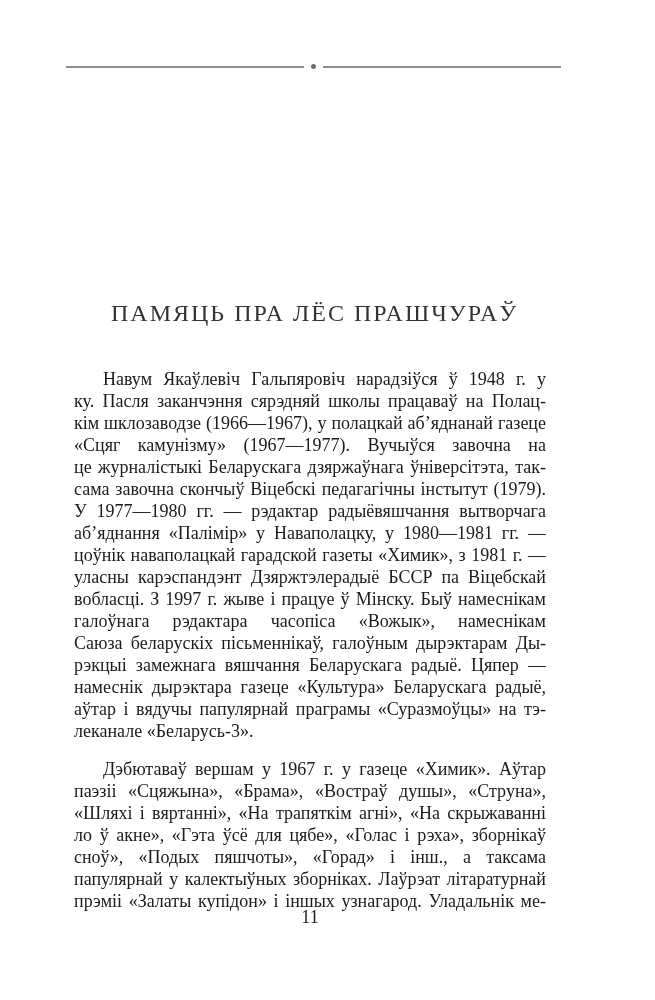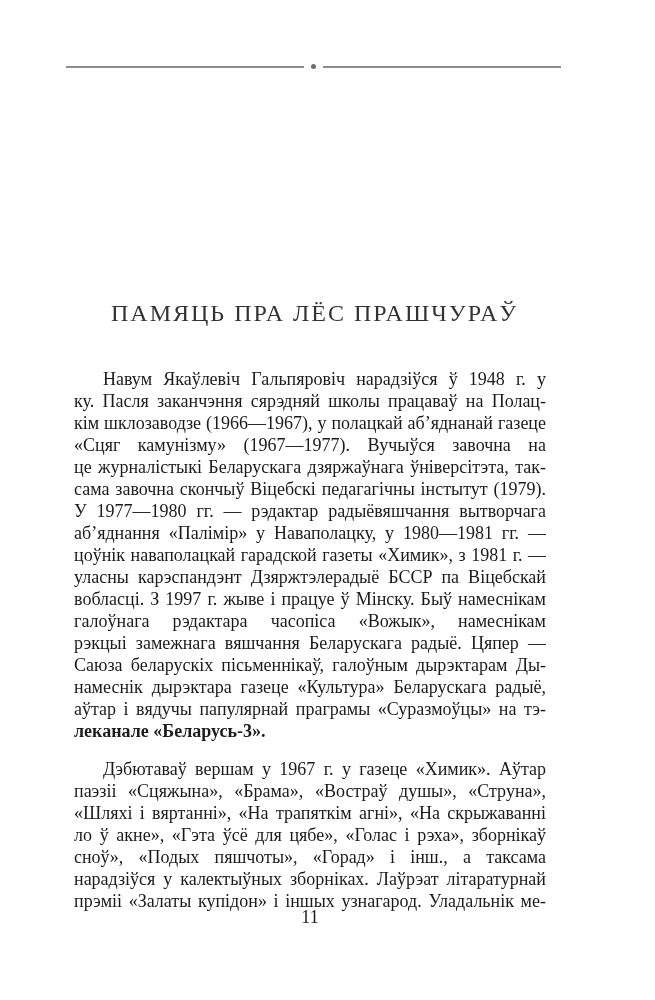--- a/index.html
+++ b/index.html
@@ -40,21 +40,21 @@
     color: #1b1b1b;
   }
   .para { margin: 16px; }
   .line {
     height: 22px; overflow: hidden;
     text-align: justify;
     text-align-last: justify;
     -moz-text-align-last: justify;
   }
   .line.indent { text-indent: 29px; }
-  .line.para-last { text-align-last: left; font-weight: bold; -moz-text-align-last: left; }
+  .line.para-last { text-align-last: left; -moz-text-align-last: left; }
   .folio {
     position: absolute;
     top: 906px; left: 58px; width: 504px;
     text-align: center;
     font-size: 18px; line-height: 22px;
     color: #1b1b1b;
   }
 </style>
 </head>
 <body>
@@ -77,34 +77,34 @@
       <div class="line">кім шклозаводзе (1966—1967), у полацкай аб’яднанай газеце</div>
       <div class="line">«Сцяг камунізму» (1967—1977). Вучыўся завочна на факультэ-</div>
       <div class="line">це журналістыкі Беларускага дзяржаўнага ўніверсітэта, так-</div>
       <div class="line">сама завочна скончыў Віцебскі педагагічны інстытут (1979).</div>
       <div class="line">У 1977—1980 гг. — рэдактар радыёвяшчання вытворчага</div>
       <div class="line">аб’яднання «Палімір» у Наваполацку, у 1980—1981 гг. — супра-</div>
       <div class="line">цоўнік наваполацкай гарадской газеты «Химик», з 1981 г. —</div>
       <div class="line">уласны карэспандэнт Дзяржтэлерадыё БССР па Віцебскай</div>
       <div class="line">вобласці. З 1997 г. жыве і працуе ў Мінску. Быў намеснікам</div>
       <div class="line">галоўнага рэдактара часопіса «Вожык», намеснікам старшыні</div>
+      <div class="line">Саюза беларускіх пісьменнікаў, галоўным дырэктарам Ды-</div>
       <div class="line">рэкцыі замежнага вяшчання Беларускага радыё. Цяпер —</div>
-      <div class="line">Саюза беларускіх пісьменнікаў, галоўным дырэктарам Ды-</div>
       <div class="line">намеснік дырэктара газеце «Культура» Беларускага радыё,</div>
       <div class="line">аўтар і вядучы папулярнай праграмы «Суразмоўцы» на тэ-</div>
       <div class="line para-last">леканале «Беларусь-3».</div>
     </div>
 
     <div class="para">
       <div class="line indent">Дэбютаваў вершам у 1967 г. у газеце «Химик». Аўтар кніг</div>
       <div class="line">паэзіі «Сцяжына», «Брама», «Востраў душы», «Струна», «Свят-</div>
       <div class="line">«Шляхі і вяртанні», «На трапяткім агні», «На скрыжаванні</div>
       <div class="line">ло ў акне», «Гэта ўсё для цябе», «Голас і рэха», зборнікаў прозы</div>
       <div class="line">сноў», «Подых пяшчоты», «Горад» і інш., а таксама шматлікіх</div>
-      <div class="line">нарадзіўся у калектыўных зборніках. Лаўрэат літаратурнай</div>
+      <div class="line">папулярнай у калектыўных зборніках. Лаўрэат літаратурнай</div>
       <div class="line">прэміі «Залаты купідон» і іншых узнагарод. Уладальнік ме-</div>
     </div>
 
   </div>
 
   <div class="folio">11</div>
 
 </div>
 
 </body></html>

